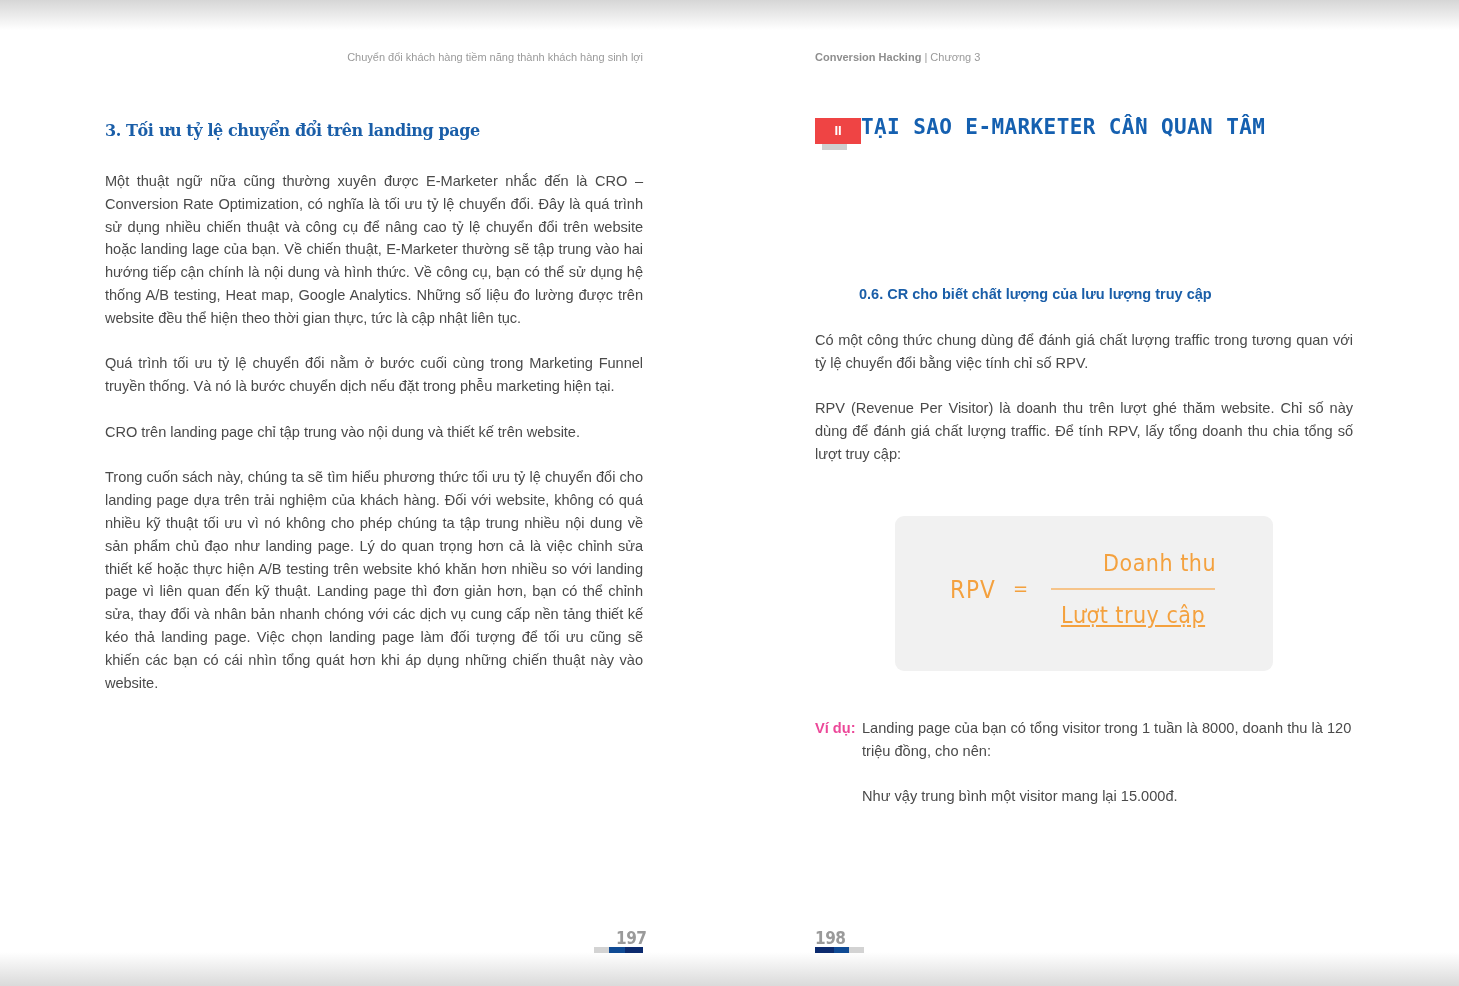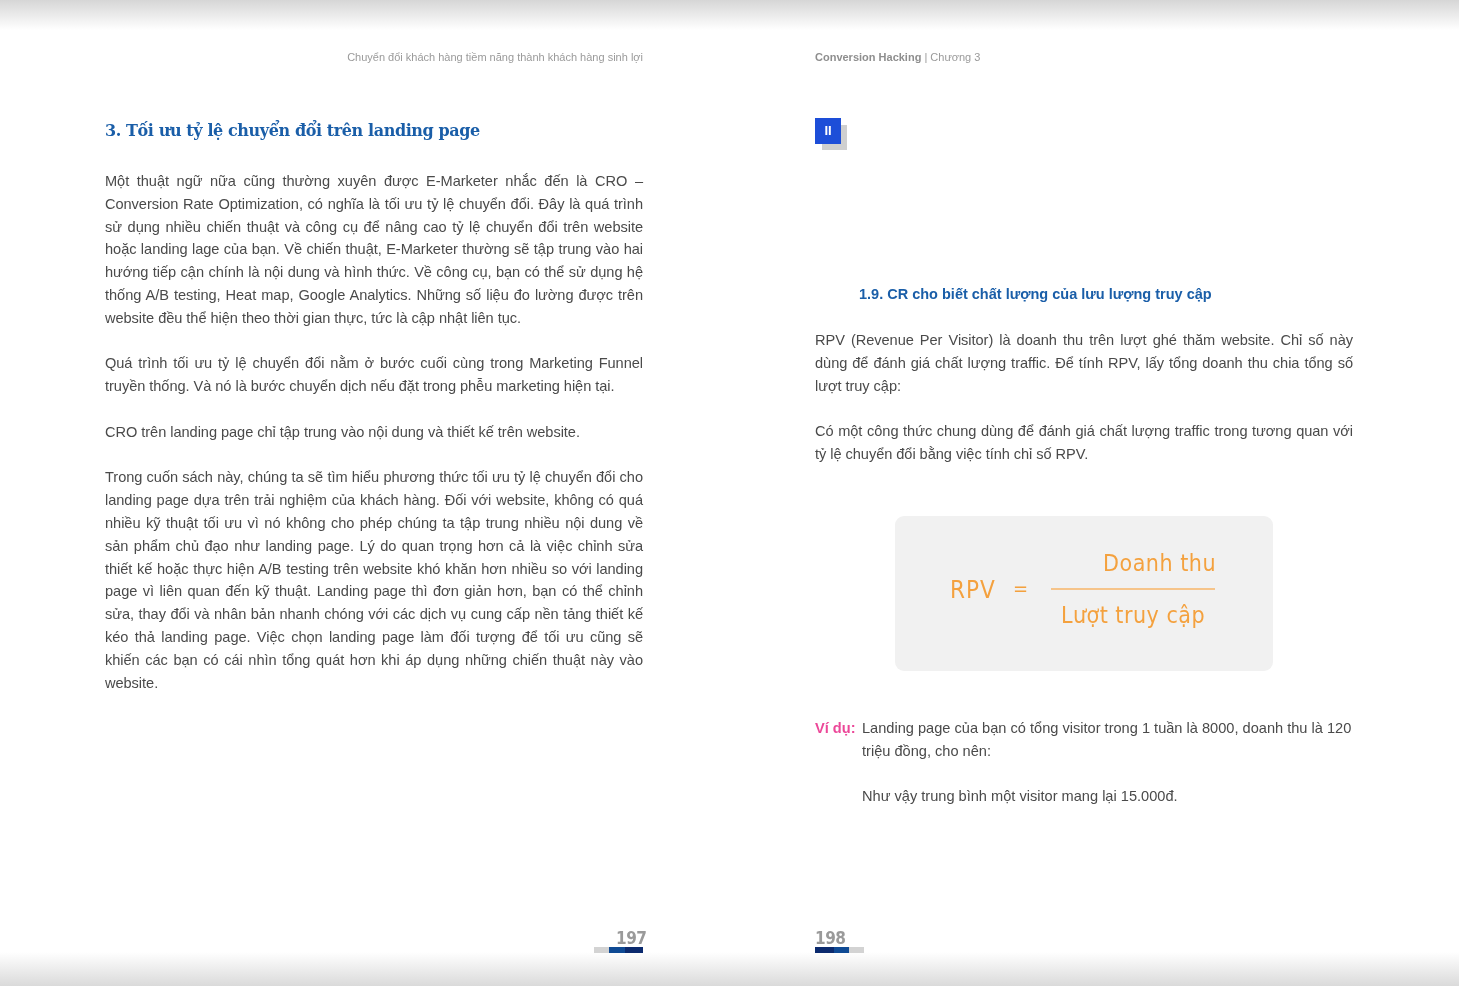--- a/index.html
+++ b/index.html
@@ -40,21 +40,21 @@
   .body-text p { margin-bottom:22.8px; }
   .body-text p:last-child { margin-bottom:0; }
 
   .chapter-badge {
     position:absolute; left:86px; top:118px; width:27px; height:27px;
   }
   .chapter-badge .shadow {
     position:absolute; left:7px; top:7px; width:25px; height:25px; background:#cfcfcf;
   }
   .chapter-badge .box {
-    position:absolute; left:0; top:0; width:26px; height:26px; background:#1d4ed8;
+    position:absolute; left:0; top:0; width:46px; height:26px; background:#ef4444;
     color:#fff; font-weight:bold; font-size:13px; text-align:center; line-height:26px;
   }
   .chapter-title {
     position:absolute; left:132px; top:113px; color:#1560b0;
     font-family:"DejaVu Sans Mono","Liberation Mono",monospace; font-weight:bold;
     font-size:21px; line-height:29px; letter-spacing:0.4px;
   }
   .h3 {
     position:absolute; left:130px; top:286px; color:#1a5ea8; font-weight:bold; font-size:14.5px;
     white-space:nowrap;
@@ -62,21 +62,21 @@
 
   .formula-box {
     position:absolute; left:166px; top:516px; width:378px; height:155px;
     background:#f1f1f1; border-radius:9px; color:#f4a13e;
     font-family:"DejaVu Sans Condensed","DejaVu Sans",sans-serif;
   }
   .formula-box .lhs { position:absolute; left:55px; top:60px; font-size:24px; letter-spacing:1px; }
   .formula-box .eq { position:absolute; left:118px; top:60px; font-size:20px; }
   .formula-box .num { position:absolute; left:155px; width:166px; text-align:right; top:34px; font-size:23px; letter-spacing:0.5px; }
   .formula-box .bar { position:absolute; left:156px; width:164px; top:72px; height:2px; background:#f6c48a; }
-  .formula-box .den { position:absolute; left:155px; width:166px; text-align:center; top:86px; font-size:23px; letter-spacing:0.5px; }
+  .formula-box .den { position:absolute; left:155px; width:166px; text-align:center; top:86px; font-size:23px; letter-spacing:0.5px;text-decoration:underline; }
 
   .example { position:absolute; left:86px; top:717px; width:540px; font-size:14.6px; line-height:22.8px; color:#4a4a4a; }
   .example .label { position:absolute; left:0; top:0; font-weight:bold; color:#ec4899; }
   .example .content { position:absolute; left:47px; top:0; width:495px; }
   .example .content p { margin-bottom:22.8px; }
   .example .content .formula-line { font-style:italic; }
 
   .page-number {
     position:absolute; top:928px; font-weight:bold; font-size:17px; color:#9a9a9a;
     font-family:"DejaVu Sans Condensed","DejaVu Sans",sans-serif; letter-spacing:-0.5px;
@@ -113,27 +113,28 @@
 <div class="page page-right">
   <div class="running-header">
     <b>Conversion Hacking</b><span> | Chương 3</span>
   </div>
 
   <div class="chapter-badge">
     <div class="shadow"></div>
     <div class="box">II</div>
   </div>
   <div class="chapter-title">
+    <div>TẠI SAO E-MARKETER CẦN QUAN TÂM</div>
   </div>
 
-  <div class="h3">1.9. CR cho biết chất lượng của lưu lượng truy cập</div>
+  <div class="h3">0.6. CR cho biết chất lượng của lưu lượng truy cập</div>
 
   <div class="body-text" style="left:86px; top:329px; width:538px;">
+    <p>Có một công thức chung dùng để đánh giá chất lượng traffic trong tương quan với tỷ lệ chuyển đổi bằng việc tính chỉ số RPV.</p>
     <p>RPV (Revenue Per Visitor) là doanh thu trên lượt ghé thăm website. Chỉ số này dùng để đánh giá chất lượng traffic. Để tính RPV, lấy tổng doanh thu chia tổng số lượt truy cập:</p>
-    <p>Có một công thức chung dùng để đánh giá chất lượng traffic trong tương quan với tỷ lệ chuyển đổi bằng việc tính chỉ số RPV.</p>
   </div>
 
   <div class="formula-box">
     <div class="lhs">RPV</div>
     <div class="eq">=</div>
     <div class="num">Doanh thu</div>
     <div class="bar"></div>
     <div class="den">Lượt truy cập</div>
   </div>
 

